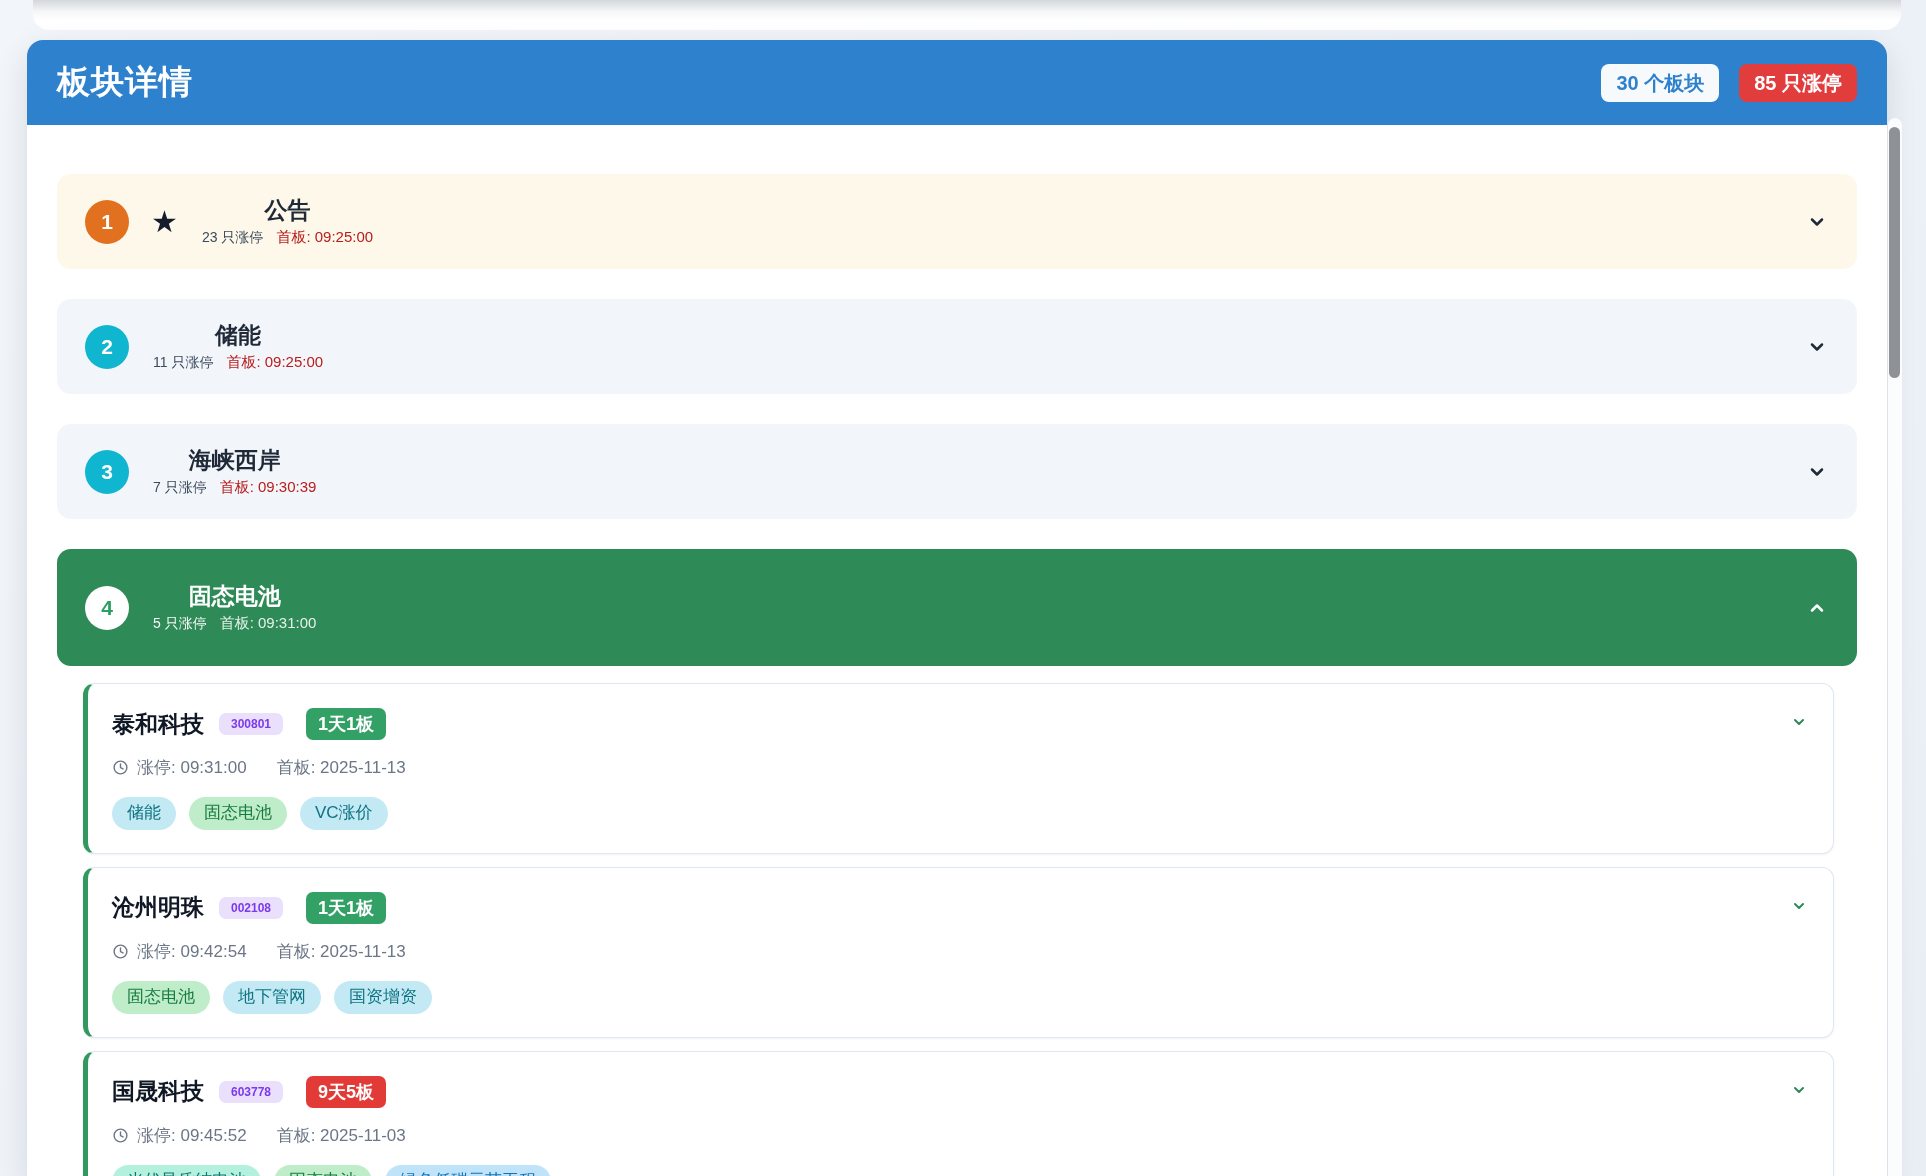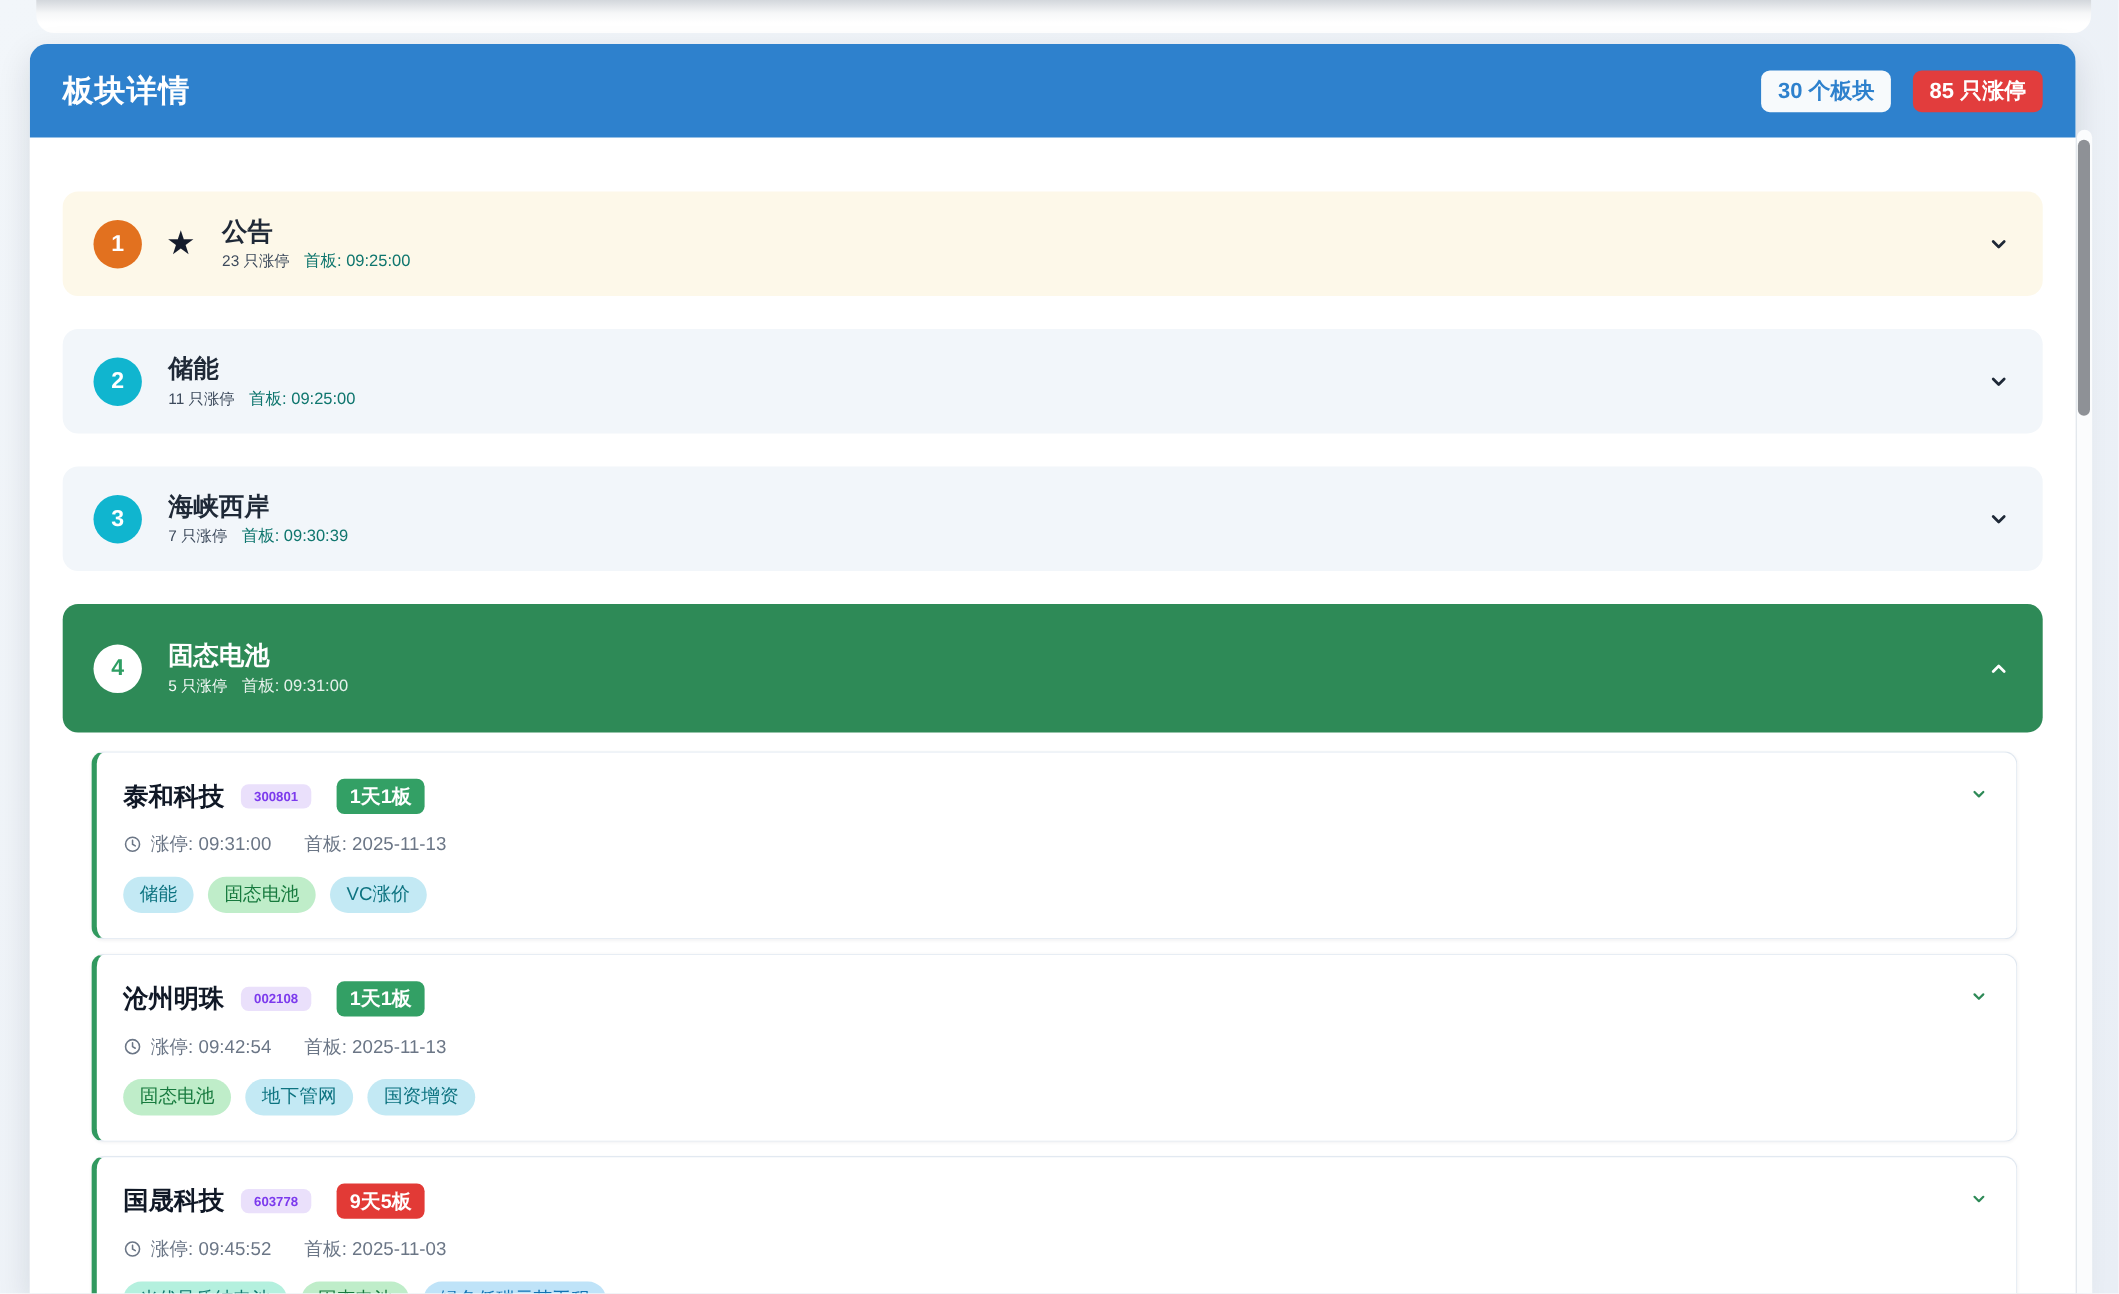--- a/index.html
+++ b/index.html
@@ -21,21 +21,21 @@
     position: absolute; left: 27px; top: 40px; width: 1860px; height: 1136px;
     background: #ffffff; border-radius: 16px 16px 0 0;
     box-shadow: 0 10px 30px rgba(15,23,42,.12);
     overflow: hidden;
   }
 
   .panel-header {
     height: 85px; background: #2e81cd; display: flex; align-items: center;
     padding: 0 30px;
   }
-  .panel-title { color: #ffffff; font-size: 28px; font-weight: bold; letter-spacing: 1px; }
+  .panel-title { color: #ffffff; font-size: 33px; font-weight: bold; letter-spacing: 1px; }
   .header-badges { margin-left: auto; display: flex; align-items: center; gap: 20px; }
   .hbadge { font-size: 20px; font-weight: bold; padding: 8px 15px; border-radius: 8px; line-height: 1.1; }
   .hbadge-white { background: #f7fafc; color: #2e81cd; }
   .hbadge-red { background: #e23d3d; color: #ffffff; }
 
   .panel-body { padding: 49px 30px 0 30px; }
 
   
   .sector-row {
     display: flex; align-items: center; height: 95px; border-radius: 14px;
@@ -50,24 +50,24 @@
     display: flex; align-items: center; justify-content: center;
     color: #ffffff; font-size: 21px; font-weight: bold;
   }
   .rank-orange { background: #e2711f; }
   .rank-cyan { background: #10b5cf; }
   .rank-white { background: #ffffff; color: #2e9e63; }
 
   .star { font-size: 30px; color: #151c2c; margin-left: 22px; line-height: 1; }
 
   .sector-info { margin-left: 24px; }
-  .sector-name { font-size: 23px; font-weight: bold; color: #1f2937; line-height: 1.25; }
+  .sector-name { font-size: 23px; font-weight: bold; color: #1f2937; line-height: 1.25; text-align: center; }
   .sector-meta { margin-top: 4px; display: flex; align-items: baseline; }
   .sector-count { font-size: 14px; color: #3d4a5c; }
-  .sector-first { font-size: 15px; color: #0f766e; margin-left: 13px; }
+  .sector-first { font-size: 15px; color: #b91c1c; margin-left: 13px; }
   .row-green .sector-name { color: #ffffff; }
   .row-green .sector-count { color: rgba(255,255,255,.96); }
   .row-green .sector-first { color: rgba(255,255,255,.88); }
 
   .row-chevron { margin-left: auto; display: flex; color: #1f2937; }
   .row-green .row-chevron { color: #ffffff; }
 
   
   .cards { margin: 0 23px 0 26px; }
   .stock-card {

